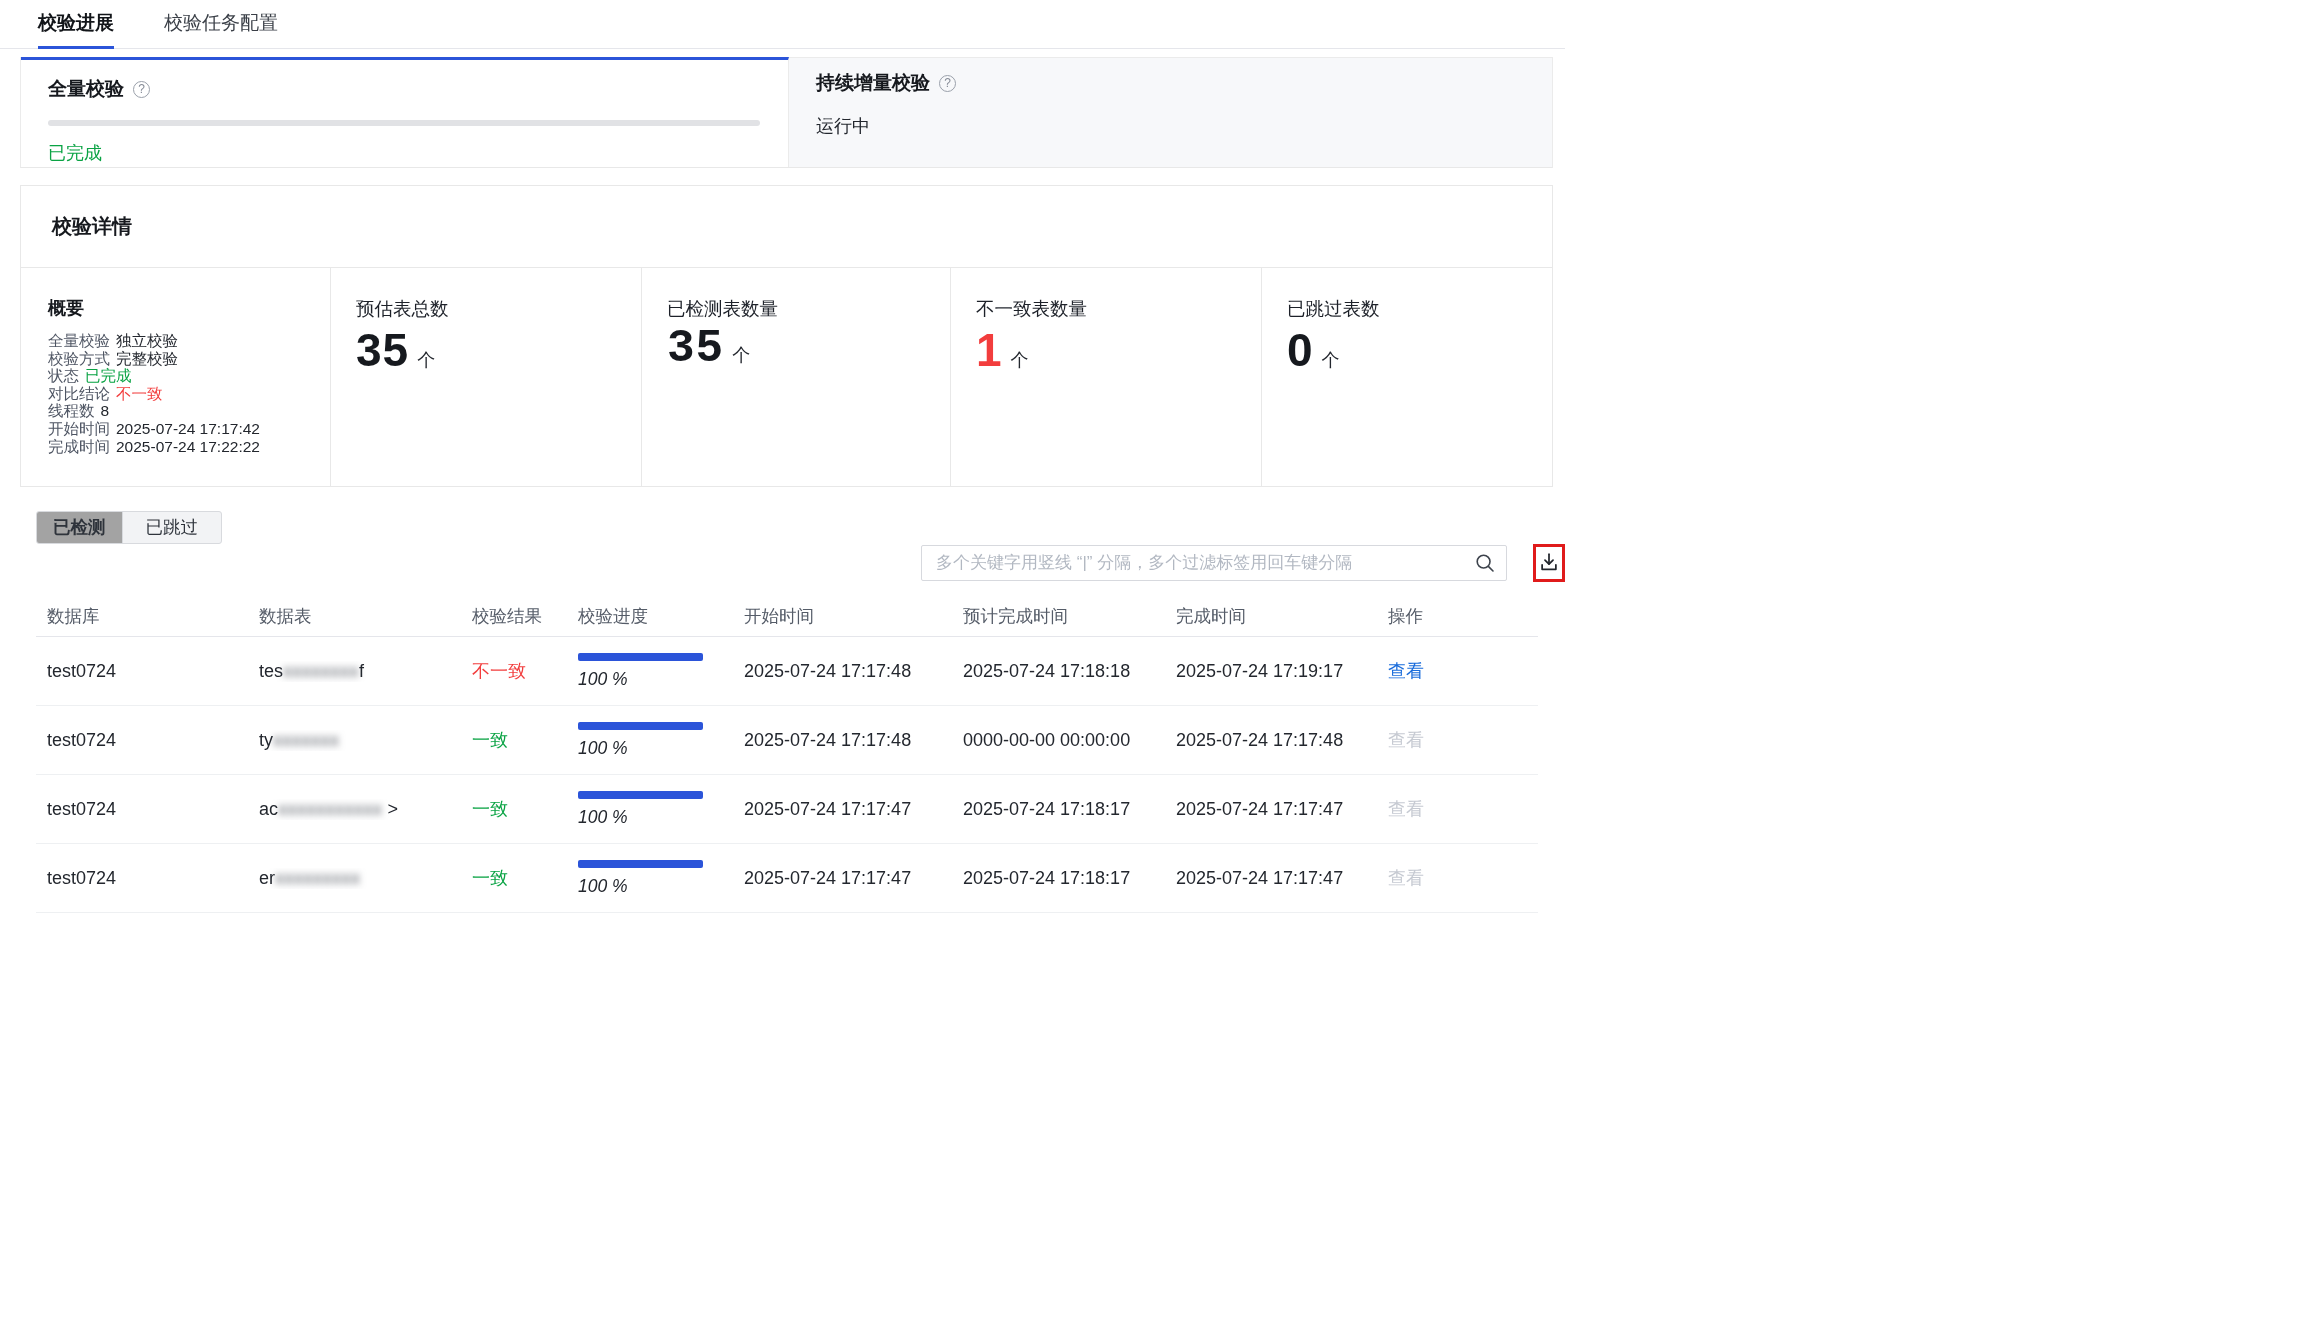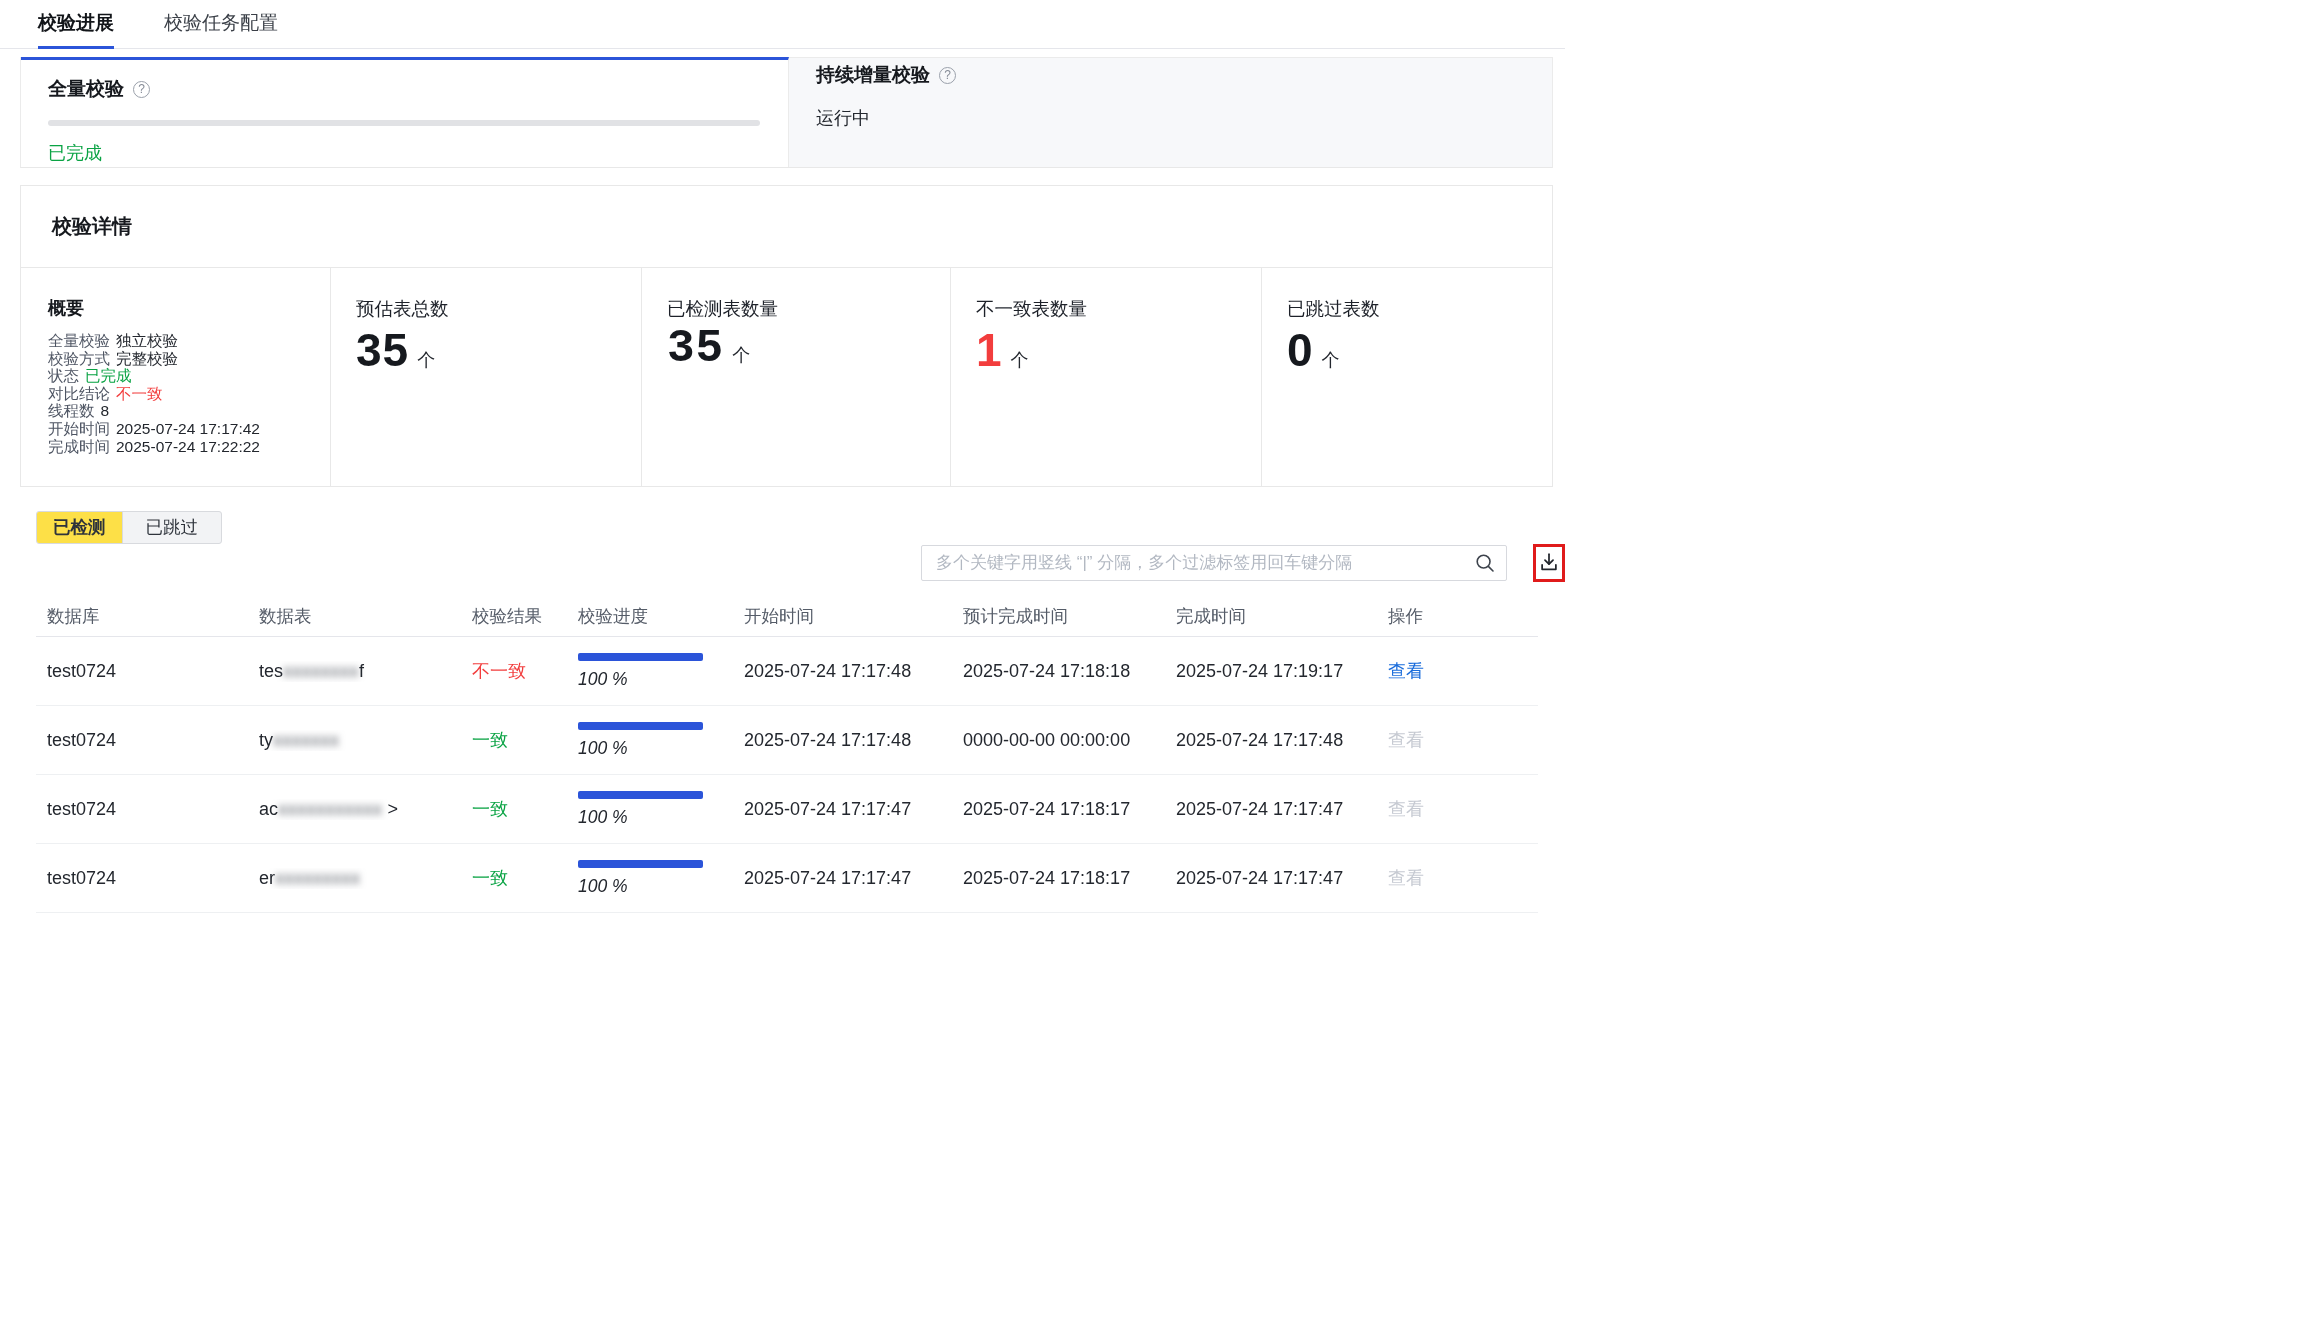--- a/index.html
+++ b/index.html
@@ -15,21 +15,21 @@
     cursor:pointer; border-bottom:3px solid transparent; margin-bottom:-1px; }
   .tab.active { font-weight:bold; color:#121519; border-bottom-color:#2b54d9; }
 
   
   .cards { position:absolute; top:57px; left:20px; width:1533px; height:111px;
     display:flex; border-left:1px solid #ebebeb; border-right:1px solid #ebebeb;
     border-bottom:1px solid #e8e8e8; }
   .card-full { width:768px; background:#fff; border-top:3px solid #2b54d9;
     border-right:1px solid #ebebeb; padding:16px 27px 0 27px; }
   .card-incr { flex:1; background:#f7f8fa; border-top:1px solid #ebebeb;
-    padding:4px 27px 0 27px; }
+    padding:12px 27px 0 27px; }
   .card-title-row { display:flex; align-items:center; gap:9px; }
   .card-title { font-size:19px; font-weight:bold; color:#16191e; }
   .help { width:17px; height:17px; border:1px solid #9aa0aa; border-radius:50%;
     color:#868c97; font-size:12px; line-height:15px; text-align:center;
     display:inline-block; cursor:pointer; }
   .progress-track { margin-top:18px; width:712px; height:6px; background:#e1e2e5;
     border-radius:3px; overflow:hidden; }
   .status-green { margin-top:15px; font-size:18px; color:#0aa344; }
   .status-plain { margin-top:18px; font-size:18px; color:#23272e; }
 
@@ -57,21 +57,21 @@
   .stat-number { font-size:46px; font-weight:bold; color:#16191e; letter-spacing:1px; }
   .stat-number.red { color:#f23d3d; }
   .stat-unit { font-size:18px; color:#23272e; margin-left:8px; }
 
   
   .seg { position:absolute; top:511px; left:36px; display:inline-flex;
     border:1px solid #d8dade; border-radius:3px; overflow:hidden; height:33px;
     background:#f2f3f5; }
   .seg-item { line-height:31px; padding:0 23px; font-size:17.5px; color:#2e333b;
     cursor:pointer; }
-  .seg-item.active { background:#fde047; font-weight:bold; border-right:1px solid #d8dade;
+  .seg-item.active { background:#a3a3a3; font-weight:bold; border-right:1px solid #d8dade;
     padding:0 16px; }
 
   .search-wrap { position:absolute; top:545px; left:921px; width:586px; height:36px; }
   .search-input { width:100%; height:100%; border:1px solid #d7d9de; border-radius:2px;
     padding:0 42px 0 14px; font-size:17px; color:#23272e; outline:none;
     font-family:"Liberation Sans","DejaVu Sans",sans-serif; }
   .search-input::placeholder { color:#b2b8c2; }
   .search-icon { position:absolute; right:12px; top:8px; cursor:pointer; }
 
   .download-annotation { position:absolute; top:544px; left:1533px; width:32px; height:38px;

